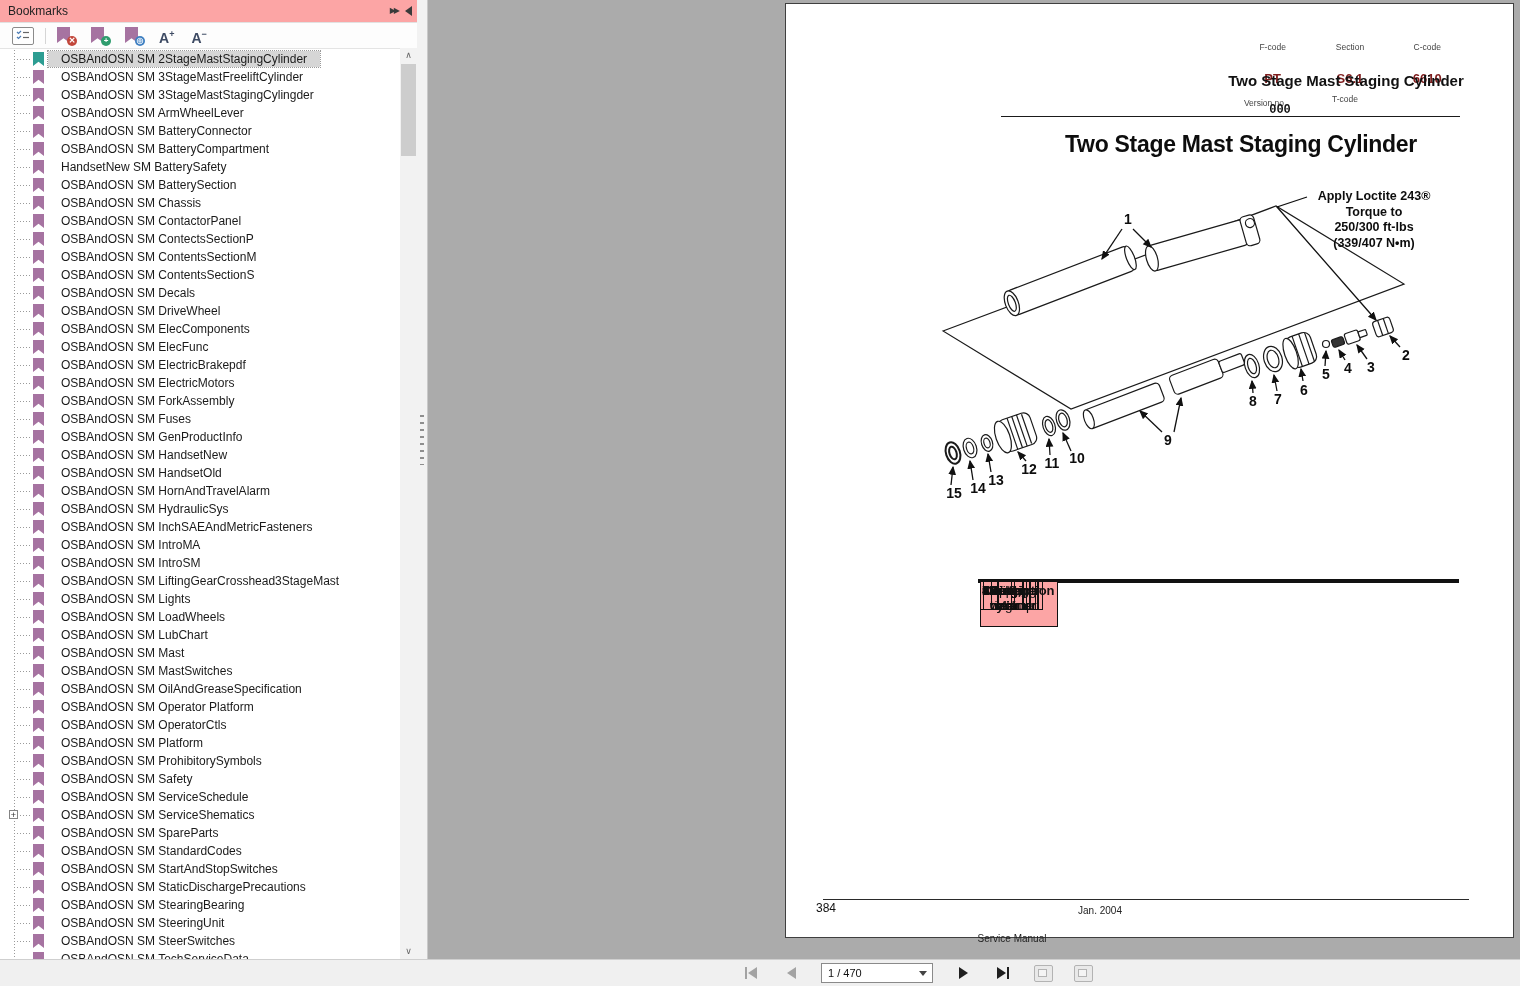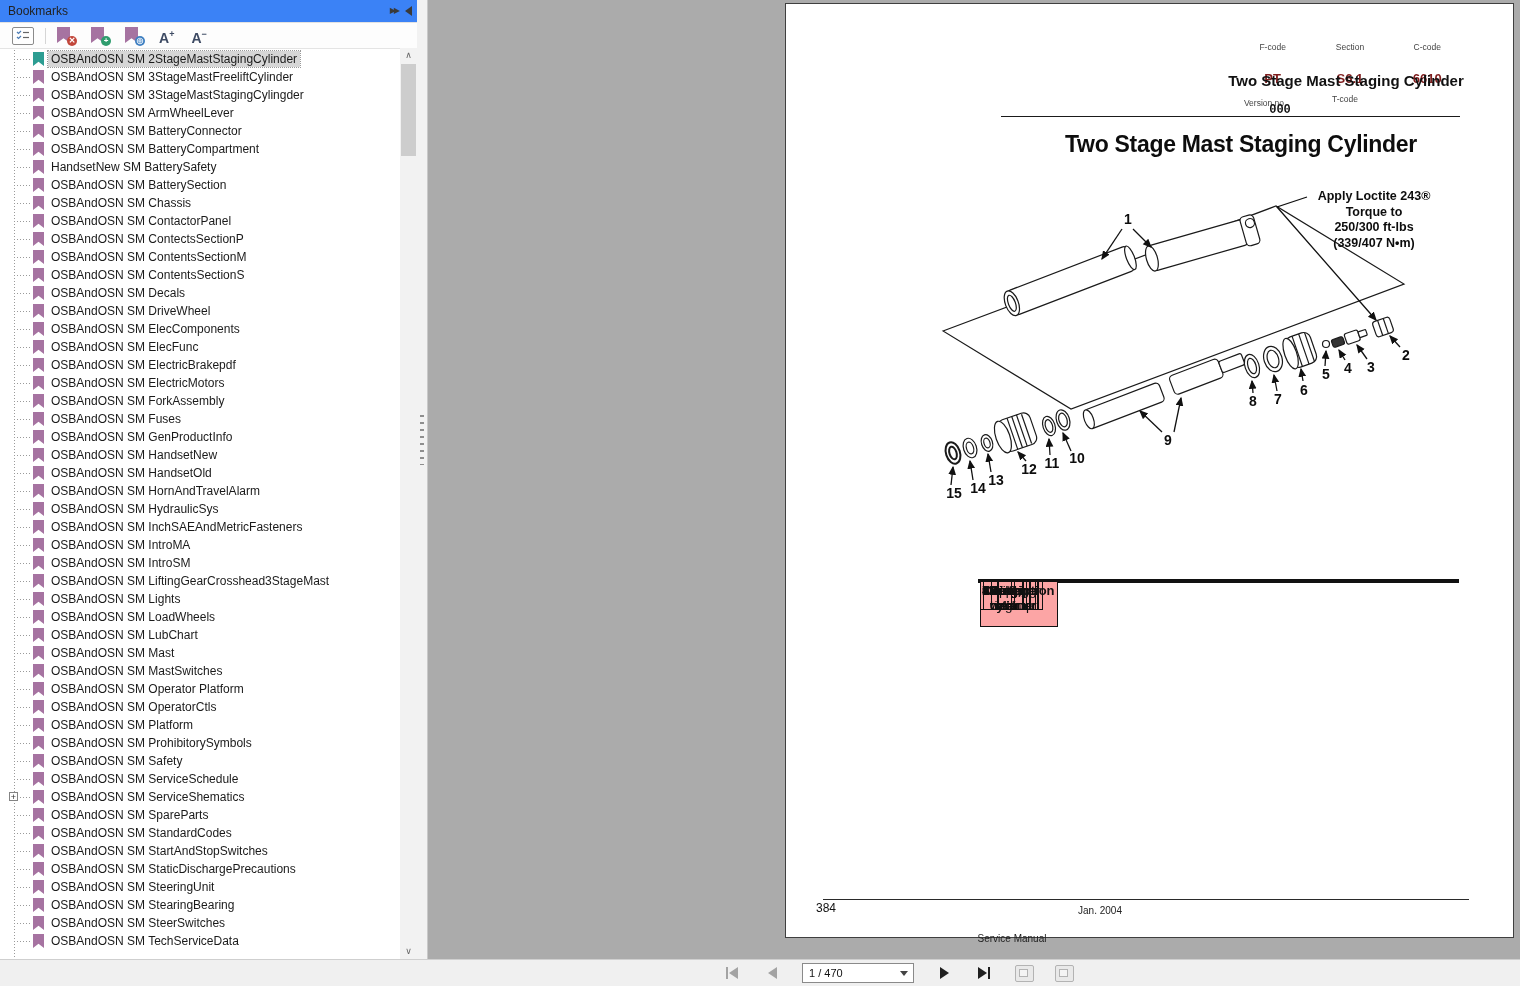--- a/index.html
+++ b/index.html
@@ -3,21 +3,21 @@
 <meta charset="utf-8">
 <style>
   html,body{margin:0;padding:0;}
   body{
     width:1520px;height:986px;position:relative;overflow:hidden;
     background:#ababab;font-family:"Liberation Sans",sans-serif;
     -webkit-font-smoothing:antialiased;
   }
   
   .sidebar{position:absolute;left:0;top:0;width:417px;height:959px;background:#fff;}
-  .panel-header{position:relative;height:22px;background:#3b82f6;border-bottom:1px solid #e2e2e2;
+  .panel-header{position:relative;height:22px;background:#fca5a5;border-bottom:1px solid #e2e2e2;
     font-size:12px;color:#222;line-height:22px;padding-left:8px;}
   .ph-icons{position:absolute;right:5px;top:0;height:22px;display:flex;align-items:center;gap:7px;color:#3a3a3a;}
   .dbl-arrow{font-size:8px;letter-spacing:-2px;}
   .collapse-tri{width:0;height:0;border:5px solid transparent;border-right:7px solid #3a3a3a;border-left:0;}
   .panel-toolbar{height:25px;display:flex;align-items:center;gap:17px;padding-left:12px;border-bottom:1px solid #e4e4e4;background:#fdfdfd;}
   .tb-sep{width:1px;height:16px;background:#d5d5d5;margin:0 -6px;}
   .options-btn{width:20px;height:16px;border:1px solid #8b8b8b;background:#fefefe;border-radius:2px;
     display:flex;align-items:center;justify-content:center;}
   .bm-ribbon{display:inline-block;width:13px;height:16px;background:#a673a1;
     clip-path:polygon(0 0,100% 0,100% 100%,50% 70%,0 100%);}
@@ -32,21 +32,21 @@
   
   .bm-list{position:absolute;left:0;top:48px;width:417px;height:911px;overflow:hidden;padding-top:2px;
     background-image:repeating-linear-gradient(to bottom,#9a9a9a 0 1px,transparent 1px 3px);
     background-size:1px 910px;background-position:14px 2px;background-repeat:no-repeat;box-sizing:border-box;}
   .bm-row{position:relative;display:flex;align-items:center;height:18px;padding-left:14px;white-space:nowrap;}
   .connector{width:18px;height:1px;flex:0 0 18px;
     background:repeating-linear-gradient(to right,#9a9a9a 0 1px,transparent 1px 3px);}
   .bm-glyph{flex:0 0 11px;width:11px;height:14px;margin:0 4px 0 1px;background:#a673a1;
     clip-path:polygon(0 0,100% 0,100% 100%,50% 70%,0 100%);}
   .bm-row.selected .bm-glyph{background:#2d9d92;}
-  .bm-label{font-size:12px;color:#1a1a1a;padding:1px 3px;}
+  .bm-label{font-size:12px;color:#1a1a1a;padding:1px 13px;}
   .bm-row.selected .bm-label{background:#d6d6d6;outline:1px dotted #9a9a9a;}
   .plusbox{display:none;}
   .bm-row.expandable .plusbox{display:block;position:absolute;left:9px;top:4px;width:9px;height:9px;
     border:1px solid #848484;background:#fff;font-size:9px;line-height:8px;text-align:center;color:#333;box-sizing:border-box;}
   .bm-row.expandable .plusbox::before{content:"+";}
   
   .pscroll{position:absolute;right:0;top:48px;width:17px;height:911px;background:#f2f2f2;}
   .pscroll .arr{position:absolute;left:0;width:17px;height:15px;color:#666;font-size:9px;line-height:15px;text-align:center;}
   .pscroll .arr.up{top:0;}
   .pscroll .arr.down{bottom:0;}
@@ -77,21 +77,21 @@
   .parts-table th{background:#fca5a5;border:1px solid #111;font-weight:bold;height:40px;vertical-align:middle;padding:2px;font-size:13px;line-height:1.15;}
   .parts-table td{border:1px solid #111;height:25px;vertical-align:middle;}
   .parts-table td.num{text-align:center;}
   .parts-table td.desc{padding-left:9px;}
   .footer-rule{left:37px;top:895px;width:646px;height:1px;background:#2a2a2a;}
   .footer-page{left:30px;top:897px;font-size:12px;color:#111;}
   .footer-center{left:174px;top:929px;width:104px;text-align:center;font-size:10px;color:#222;}
   .footer-date{left:287px;top:901px;width:54px;text-align:center;font-size:10px;color:#222;}
   
   .bottom-bar{position:absolute;left:0;top:959px;width:1520px;height:27px;background:#f0f0f0;border-top:1px solid #cfcfcf;box-sizing:border-box;}
-  .pager{position:absolute;left:722px;top:3px;display:flex;align-items:center;gap:20px;}
+  .pager{position:absolute;left:741px;top:3px;display:flex;align-items:center;gap:20px;}
   .pbtn{width:20px;height:20px;display:flex;align-items:center;justify-content:center;gap:1px;background:transparent;border:none;padding:0;cursor:default;}
   .pbtn.disabled{color:#a3a3a3;}
   .pbtn.enabled{color:#1f1f1f;}
   .ptri-l{width:0;height:0;border:6px solid transparent;border-right:9px solid currentColor;border-left:0;}
   .ptri-r{width:0;height:0;border:6px solid transparent;border-left:9px solid currentColor;border-right:0;}
   .pbar{width:2px;height:12px;background:currentColor;}
   .page-combo{display:flex;align-items:center;width:112px;height:20px;border:1px solid #8a8a8a;background:#fff;box-sizing:border-box;}
   .page-combo input{flex:1;border:none;outline:none;font-size:11px;font-family:"Liberation Sans",sans-serif;padding:0 0 0 6px;color:#111;background:transparent;min-width:0;}
   .combo-arrow{width:0;height:0;border:4px solid transparent;border-top:5px solid #444;margin:4px 5px 0 0;}
   .view-btn{width:17px;height:15px;border:1px solid #b3b3b3;background:#e9e9e9;position:relative;border-radius:2px;}
@@ -342,20 +342,26 @@
       <div class="bm-row">
 
     <span class="connector"></span>
     <span class="bm-glyph"></span>
     <span class="bm-label">OSBAndOSN SM MastSwitches</span>
   </div>
       <div class="bm-row">
 
     <span class="connector"></span>
     <span class="bm-glyph"></span>
+    <span class="bm-label">OSBAndOSN SM OilAndGreaseSpecification</span>
+  </div>
+      <div class="bm-row">
+
+    <span class="connector"></span>
+    <span class="bm-glyph"></span>
     <span class="bm-label">OSBAndOSN SM Operator Platform</span>
   </div>
       <div class="bm-row">
 
     <span class="connector"></span>
     <span class="bm-glyph"></span>
     <span class="bm-label">OSBAndOSN SM OperatorCtls</span>
   </div>
       <div class="bm-row">
 
@@ -408,27 +414,27 @@
       <div class="bm-row">
 
     <span class="connector"></span>
     <span class="bm-glyph"></span>
     <span class="bm-label">OSBAndOSN SM StaticDischargePrecautions</span>
   </div>
       <div class="bm-row">
 
     <span class="connector"></span>
     <span class="bm-glyph"></span>
+    <span class="bm-label">OSBAndOSN SM StearingBearing</span>
+  </div>
+      <div class="bm-row">
+
+    <span class="connector"></span>
+    <span class="bm-glyph"></span>
     <span class="bm-label">OSBAndOSN SM SteeringUnit</span>
-  </div>
-      <div class="bm-row">
-
-    <span class="connector"></span>
-    <span class="bm-glyph"></span>
-    <span class="bm-label">OSBAndOSN SM StearingBearing</span>
   </div>
       <div class="bm-row">
 
     <span class="connector"></span>
     <span class="bm-glyph"></span>
     <span class="bm-label">OSBAndOSN SM SteerSwitches</span>
   </div>
       <div class="bm-row">
 
     <span class="connector"></span>

